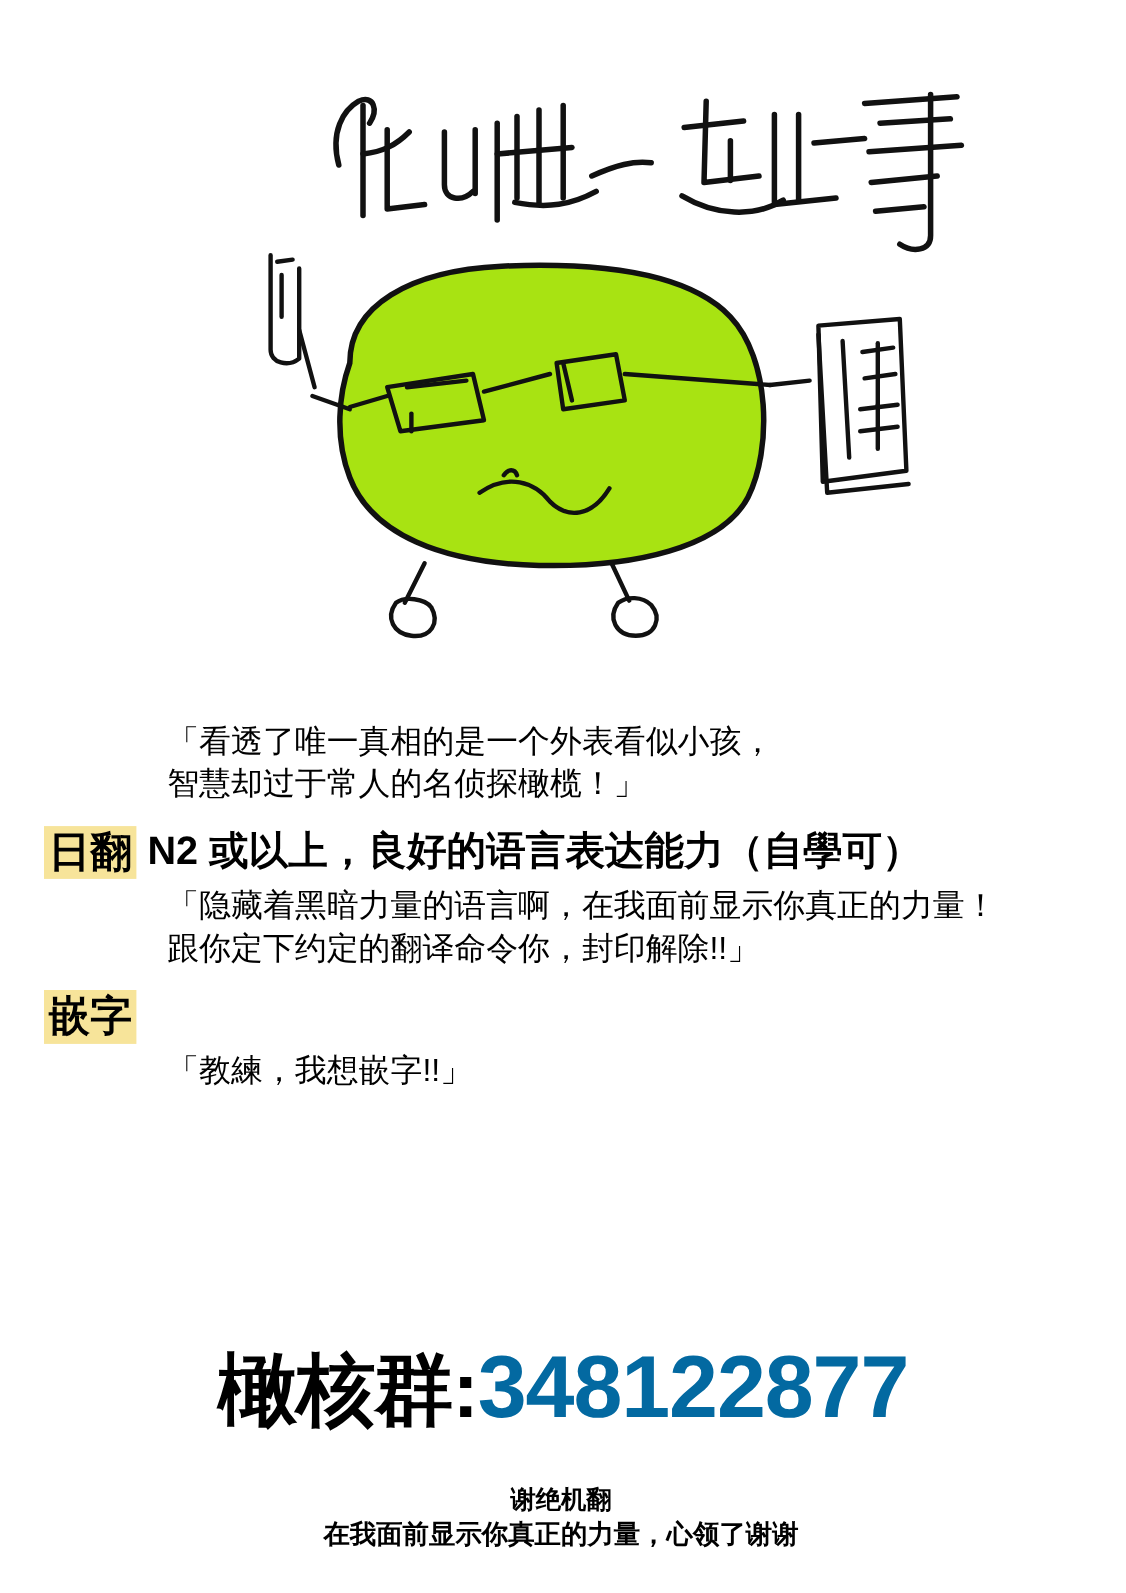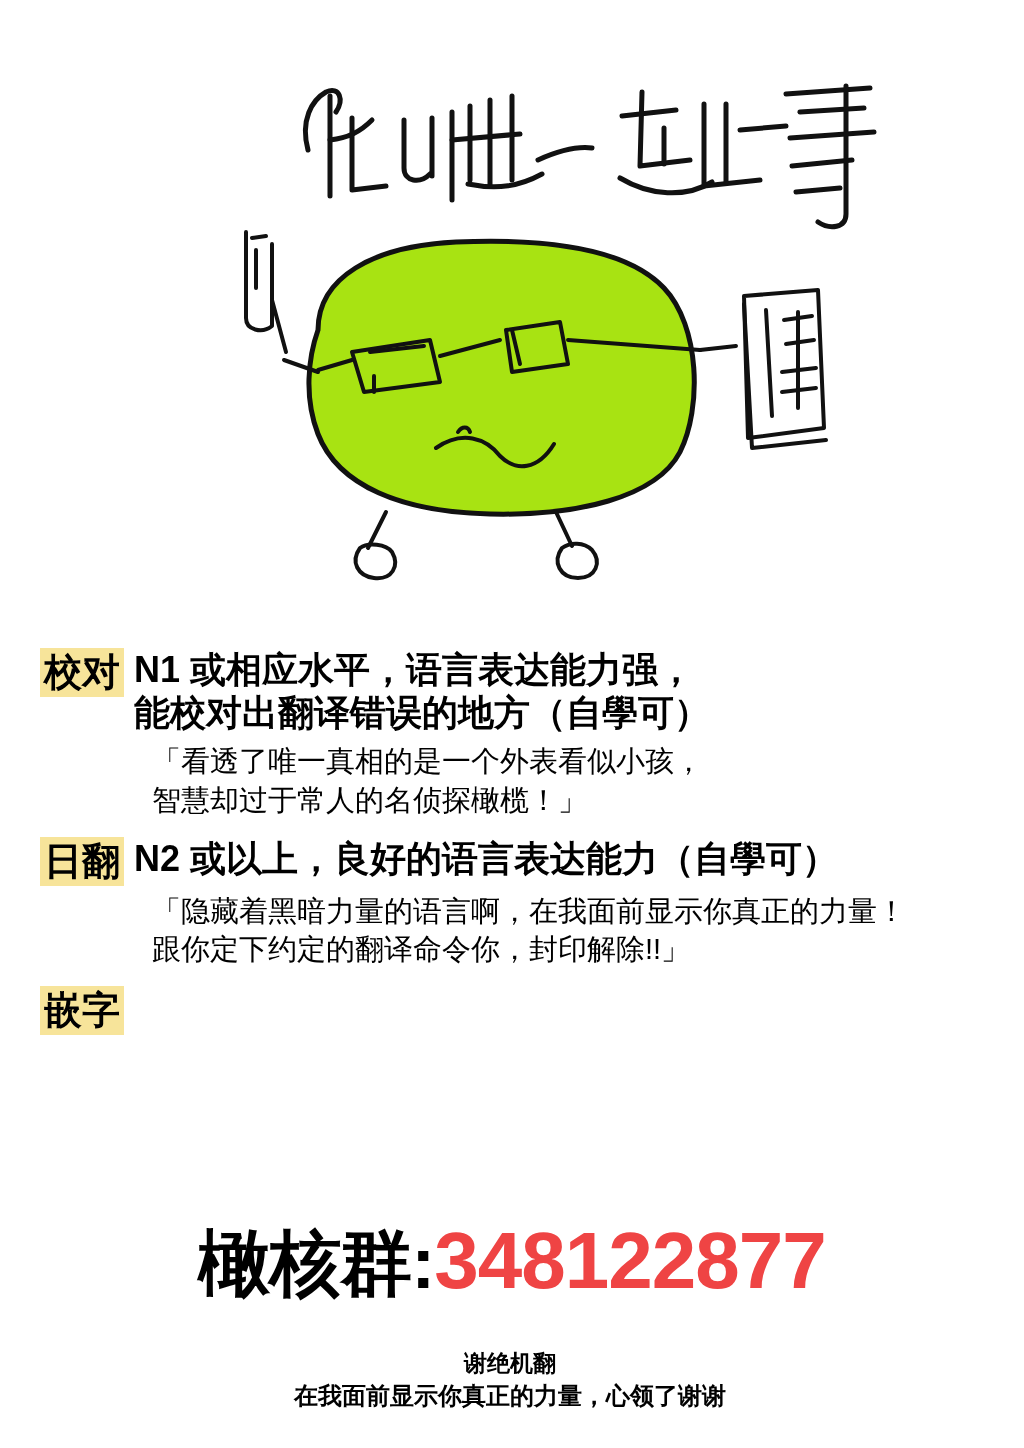--- a/index.html
+++ b/index.html
@@ -85,21 +85,21 @@
   }
   #group-label {
     font-size: 72px;
     font-weight: bold;
     letter-spacing: -1px;
     vertical-align: baseline;
   }
   #group-number {
     font-size: 80px;
     font-weight: bold;
-    color: #ef4444;
+    color: #0369a1;
     letter-spacing: -1px;
     vertical-align: baseline;
   }
 
   
   #footer {
     position: absolute;
     left: 0;
     top: 1348px;
     width: 1020px;
@@ -187,27 +187,20 @@
       <path d="M782 372 L 816 368"></path>
       <path d="M782 392 L 816 388"></path>
       <path d="M798 368 L 798 408"></path>
     </g>
   </svg>
 </div>
 
 <div id="roles">
 
   <div class="role-block" id="role-0">
-    <div class="role-headline">
-      <span class="role-tag">校对</span>
-      <span class="role-req">
-        <span>N1 或相应水平，语言表达能力强，</span>
-        <span class="line2">能校对出翻译错误的地方（自學可）</span>
-      </span>
-    </div>
     <div class="role-quote">
       <span class="q-line">「看透了唯一真相的是一个外表看似小孩，</span>
       <span class="q-line">智慧却过于常人的名侦探橄榄！」</span>
     </div>
   </div>
 
   <div class="role-block" id="role-1">
     <div class="role-headline">
       <span class="role-tag">日翻</span>
       <span class="role-req">
@@ -217,20 +210,23 @@
     <div class="role-quote">
       <span class="q-line">「隐藏着黑暗力量的语言啊，在我面前显示你真正的力量！</span>
       <span class="q-line">跟你定下约定的翻译命令你，封印解除!!」</span>
     </div>
   </div>
 
   <div class="role-block" id="role-2">
     <div class="role-headline">
       <span class="role-tag">嵌字</span>
     </div>
+    <div class="role-quote">
+      <span class="q-line">「教練，我想嵌字!!」</span>
+    </div>
   </div>
 
 </div>
 
 <div id="group-line">
   <span id="group-label">橄核群:</span><span id="group-number">348122877</span>
 </div>
 
 <div id="footer">
   <span class="f-line" id="footer-line1">谢绝机翻</span>

